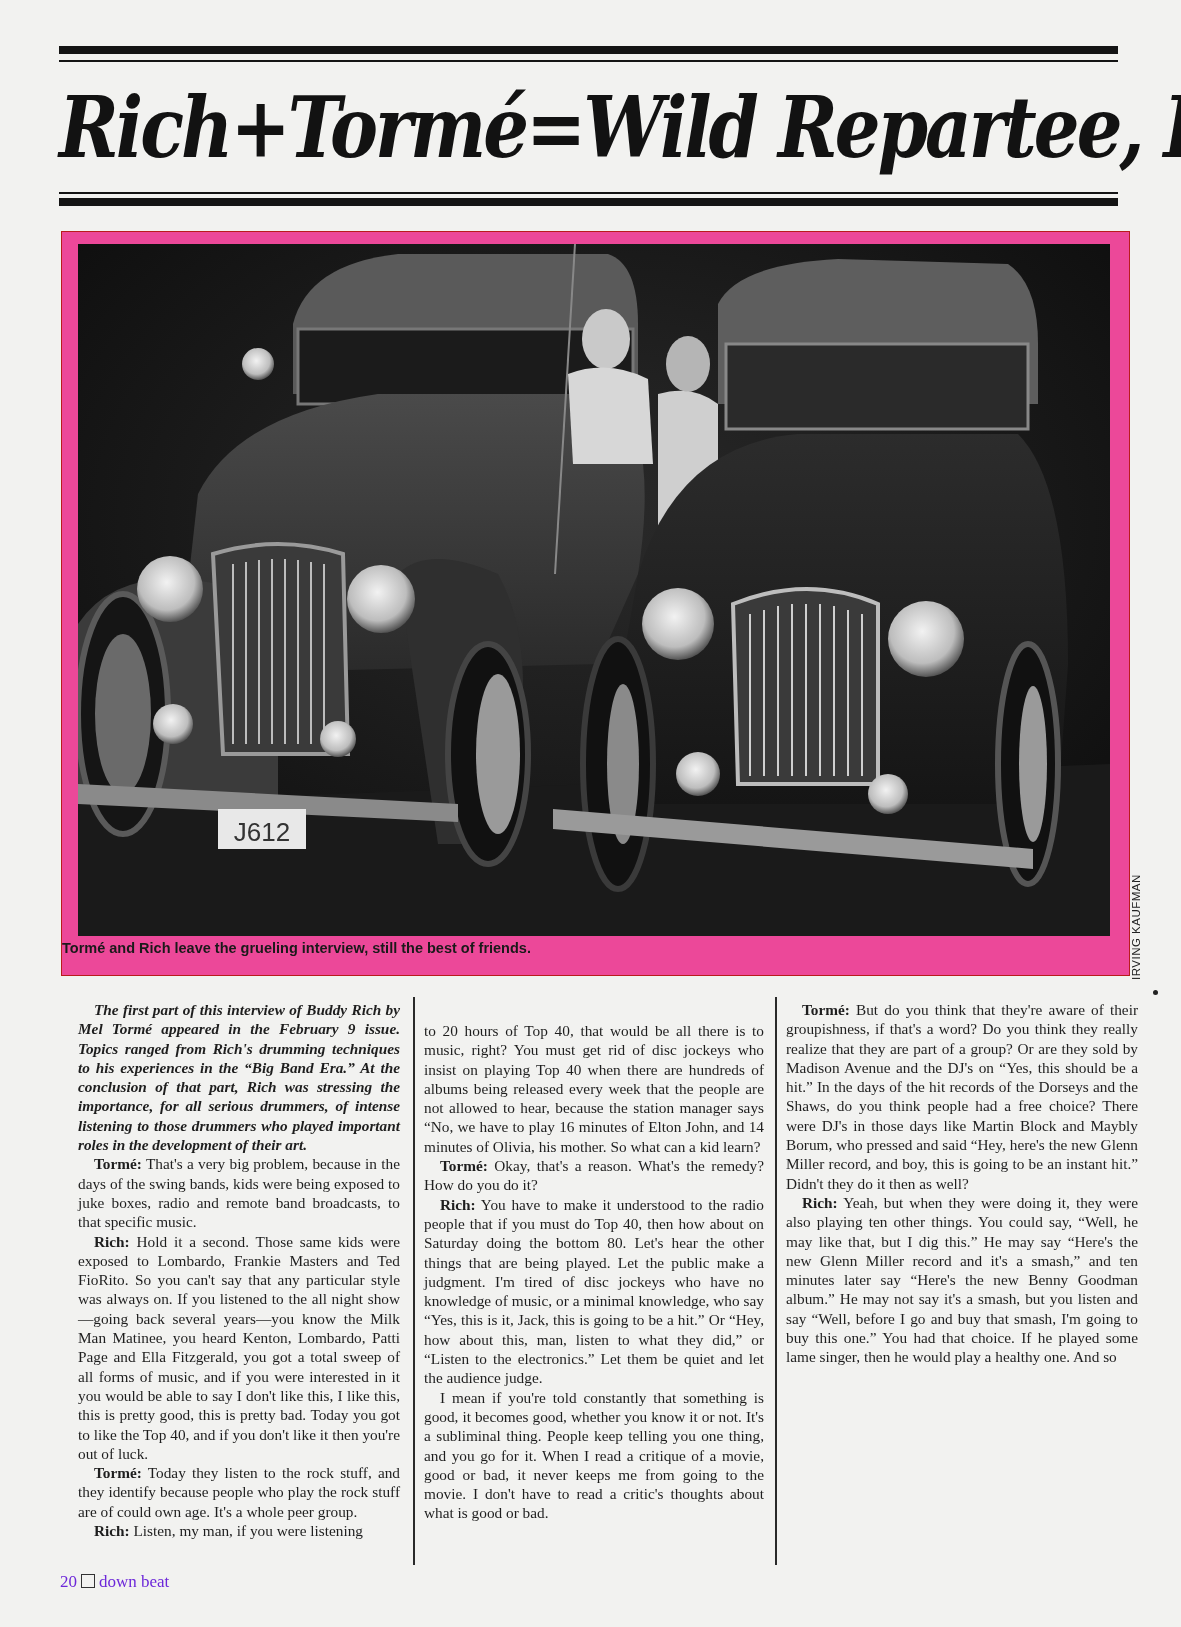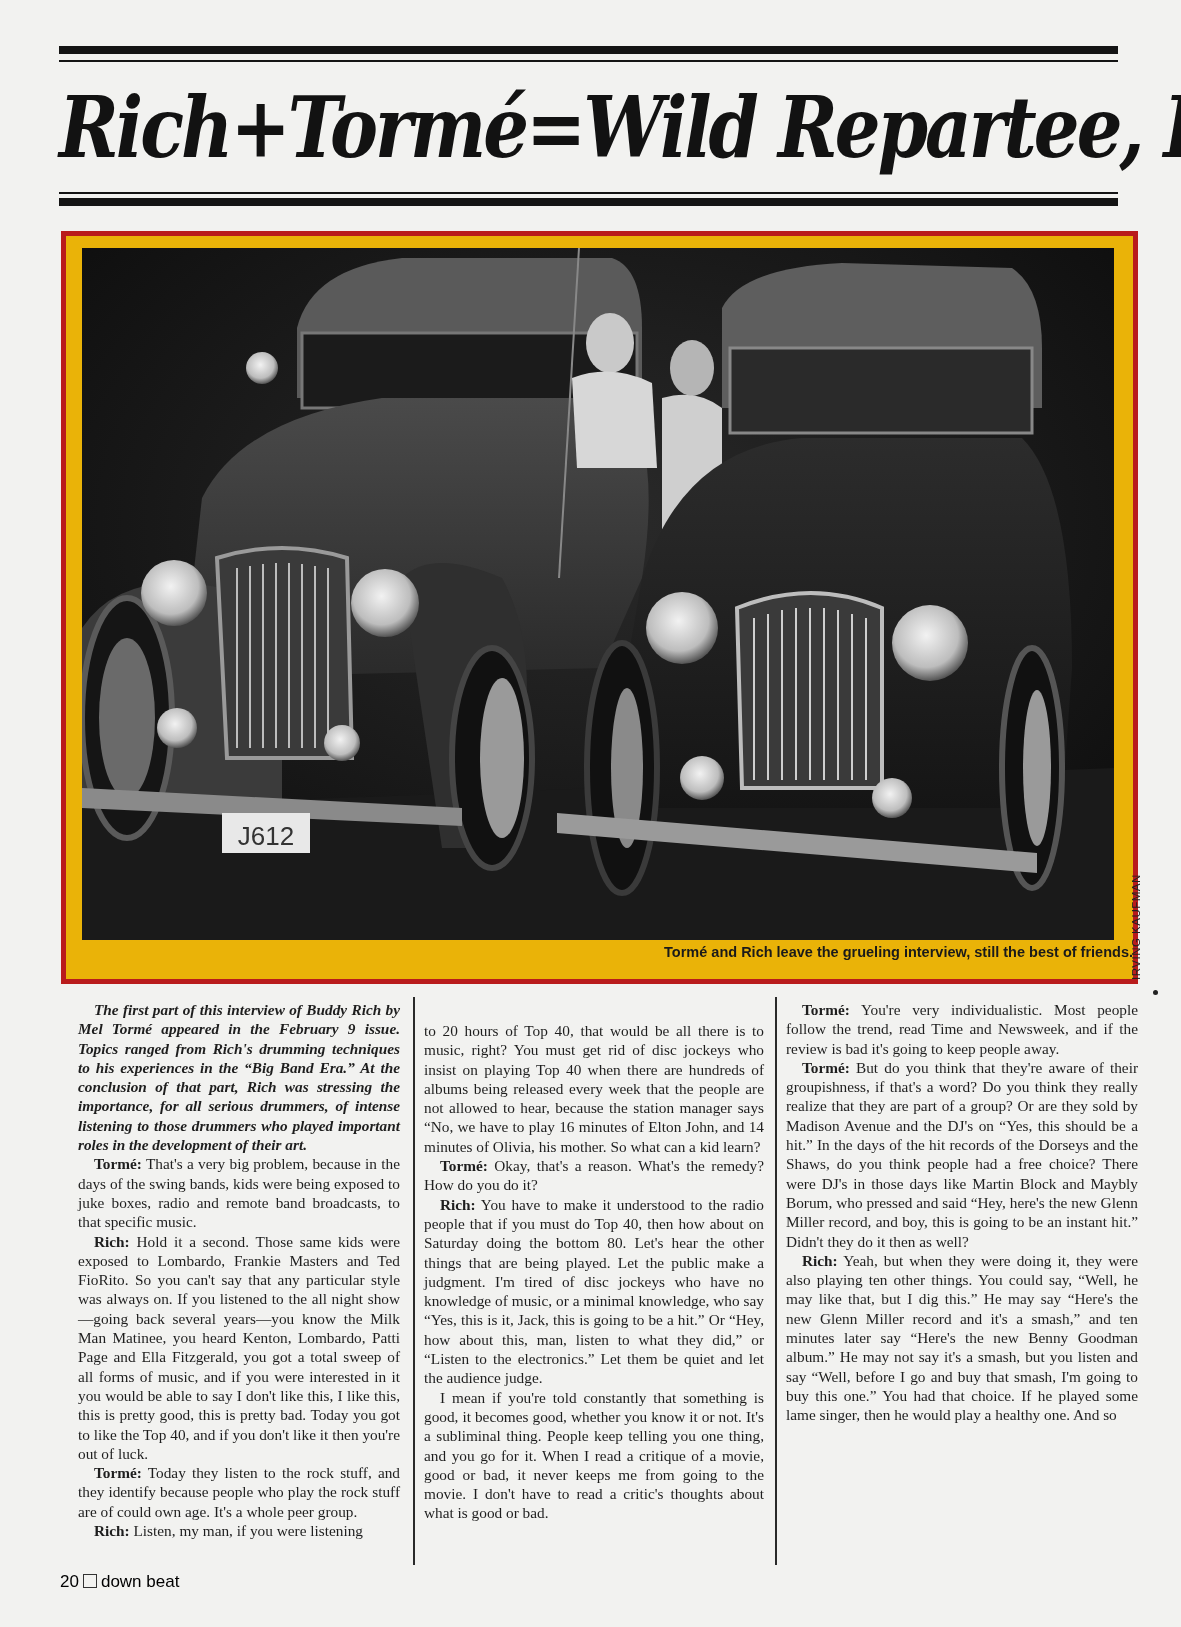--- a/index.html
+++ b/index.html
@@ -16,30 +16,30 @@
     font-family: "DejaVu Serif", "Liberation Serif", serif;
     font-weight: bold; font-style: italic;
     font-size: 72px; line-height: 100px;
     letter-spacing: -3px;
     transform: scaleY(1.18);
     color: #121212;
     white-space: nowrap;
   }
   .photo-frame {
     position: absolute; left: 61px; top: 231px; width: 1067px; height: 743px;
-    border: 5px solid #b91c1c; background: #eab308;
+    border: 1px solid #b91c1c; background: #ec4899;
   }
   .photo {
     position: absolute; left: 16px; top: 12px; width: 1032px; height: 692px;
     background: #111;
     overflow: hidden;
   }
   .photo svg { width: 100%; height: 100%; display: block; }
   .caption {
-    position: absolute; left: 0; top: 708px; width: 100%; text-align: right;
+    position: absolute; left: 0; top: 708px; width: 100%; text-align: left;
     font-family: "Liberation Sans", "DejaVu Sans", sans-serif;
     font-weight: bold; font-size: 14.5px; color: #1a1a1a;
   }
   .credit {
     position: absolute; left: 1130px; top: 870px; width: 110px; height: 16px;
     transform-origin: 0 0; transform: rotate(-90deg) translate(-110px, 0);
     font-family: "Liberation Sans", "DejaVu Sans", sans-serif;
     font-size: 11.5px; letter-spacing: 0.5px; color: #222; white-space: nowrap;
   }
   .col {
@@ -49,22 +49,22 @@
   }
   .col p { margin: 0; text-indent: 16px; }
   .col .intro { font-style: italic; font-weight: bold; }
   .col b { font-weight: bold; }
   .c1 { left: 78px; width: 322px; }
   .c2 { left: 424px; width: 340px; margin-top: 21px; }
   .c3 { left: 786px; width: 352px; }
   .vrule { position: absolute; width: 1.5px; background: #2a2a2a; top: 997px; height: 568px; }
   .folio {
     position: absolute; left: 60px; top: 1572px;
-    font-family: Liberation Sans, sans-serif;
-    font-size: 17px; color: #000000;
+    font-family: Liberation Serif, serif;
+    font-size: 17px; color: #6d28d9;
   }
   .folio .box { display: inline-block; width: 12px; height: 12px; border: 1.3px solid #333; vertical-align: -1px; margin: 0 4px; }
   .speck { position: absolute; width: 5px; height: 5px; background: #222; border-radius: 50%; }
 </style>
 </head>
 <body>
 
 <div class="rule" style="top:46px;height:8px;"></div>
 <div class="rule" style="top:60px;height:2px;"></div>
 
@@ -185,20 +185,19 @@
 </div>
 
 <div class="col c2">
   <p style="text-indent:0;"><b></b><span>to 20 hours of Top 40, that would be all there is to music, right? You must get rid of disc jockeys who insist on playing Top 40 when there are hundreds of albums being released every week that the people are not allowed to hear, because the station manager says “No, we have to play 16 minutes of Elton John, and 14 minutes of Olivia, his mother. So what can a kid learn?</span></p>
   <p><b>Tormé:</b><span> Okay, that's a reason. What's the remedy? How do you do it?</span></p>
   <p><b>Rich:</b><span> You have to make it understood to the radio people that if you must do Top 40, then how about on Saturday doing the bottom 80. Let's hear the other things that are being played. Let the public make a judgment. I'm tired of disc jockeys who have no knowledge of music, or a minimal knowledge, who say “Yes, this is it, Jack, this is going to be a hit.” Or “Hey, how about this, man, listen to what they did,” or “Listen to the electronics.” Let them be quiet and let the audience judge.</span></p>
   <p><b></b><span>I mean if you're told constantly that something is good, it becomes good, whether you know it or not. It's a subliminal thing. People keep telling you one thing, and you go for it. When I read a critique of a movie, good or bad, it never keeps me from going to the movie. I don't have to read a critic's thoughts about what is good or bad.</span></p>
 </div>
 
 <div class="col c3">
-  <p><b>Tormé:</b><span> You're very individualistic. Most people follow the trend, read Time and Newsweek, and if the review is bad it's going to keep people away.</span></p>
   <p><b>Tormé:</b><span> But do you think that they're aware of their groupishness, if that's a word? Do you think they really realize that they are part of a group? Or are they sold by Madison Avenue and the DJ's on “Yes, this should be a hit.” In the days of the hit records of the Dorseys and the Shaws, do you think people had a free choice? There were DJ's in those days like Martin Block and Maybly Borum, who pressed and said “Hey, here's the new Glenn Miller record, and boy, this is going to be an instant hit.” Didn't they do it then as well?</span></p>
   <p><b>Rich:</b><span> Yeah, but when they were doing it, they were also playing ten other things. You could say, “Well, he may like that, but I dig this.” He may say “Here's the new Glenn Miller record and it's a smash,” and ten minutes later say “Here's the new Benny Goodman album.” He may not say it's a smash, but you listen and say “Well, before I go and buy that smash, I'm going to buy this one.” You had that choice. If he played some lame singer, then he would play a healthy one. And so</span></p>
 </div>
 
 <div class="folio">
   <span>20</span><span class="box"></span><span>down beat</span>
 </div>
 
 </body></html>

